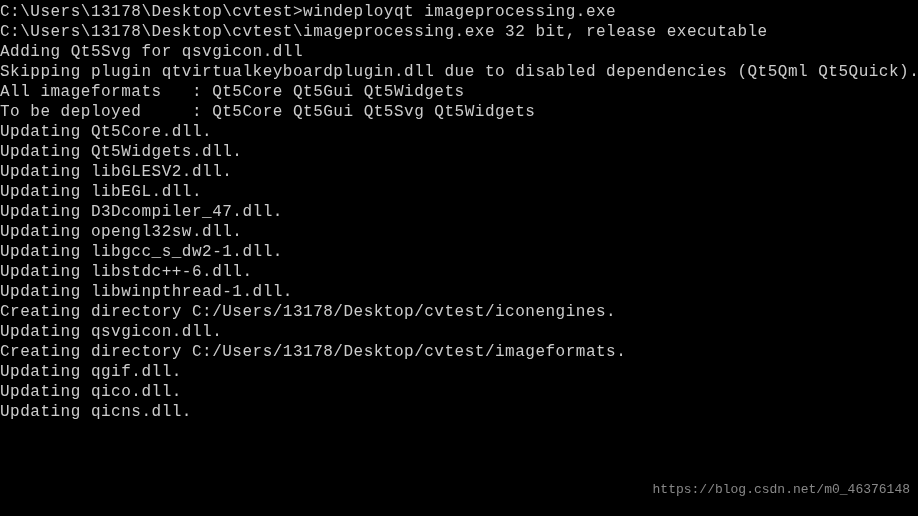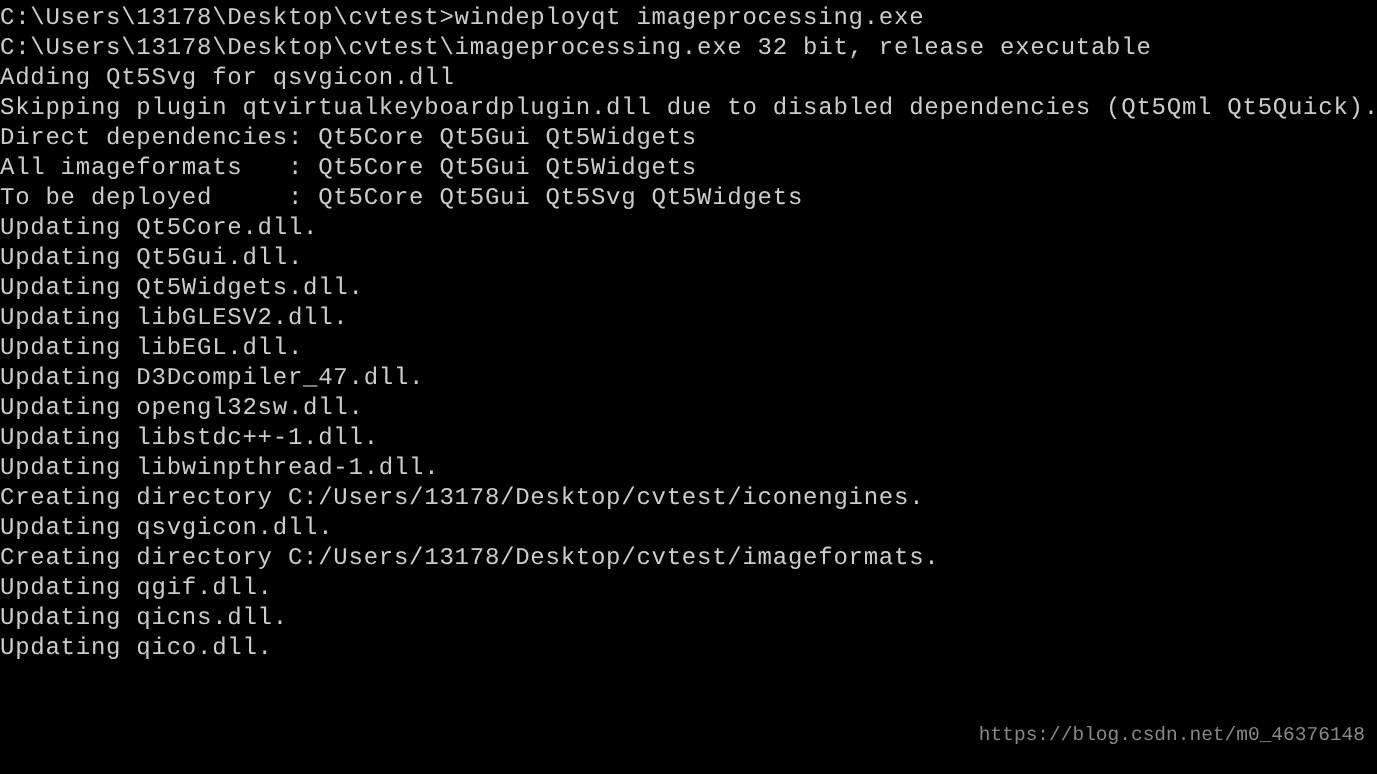--- a/index.html
+++ b/index.html
@@ -35,33 +35,32 @@
     }
   </style>
 </head>
 <body>
 
 <div>
   <div class="terminal-line">C:\Users\13178\Desktop\cvtest&gt;windeployqt imageprocessing.exe</div>
   <div class="terminal-line">C:\Users\13178\Desktop\cvtest\imageprocessing.exe 32 bit, release executable</div>
   <div class="terminal-line">Adding Qt5Svg for qsvgicon.dll</div>
   <div class="terminal-line">Skipping plugin qtvirtualkeyboardplugin.dll due to disabled dependencies (Qt5Qml Qt5Quick).</div>
-  <div class="terminal-line">Direct dependencies: Qt5Core Qt5Gui Qt5Widgets</div>
   <div class="terminal-line">All imageformats   : Qt5Core Qt5Gui Qt5Widgets</div>
   <div class="terminal-line">To be deployed     : Qt5Core Qt5Gui Qt5Svg Qt5Widgets</div>
   <div class="terminal-line">Updating Qt5Core.dll.</div>
-  <div class="terminal-line">Updating Qt5Gui.dll.</div>
   <div class="terminal-line">Updating Qt5Widgets.dll.</div>
   <div class="terminal-line">Updating libGLESV2.dll.</div>
   <div class="terminal-line">Updating libEGL.dll.</div>
   <div class="terminal-line">Updating D3Dcompiler_47.dll.</div>
   <div class="terminal-line">Updating opengl32sw.dll.</div>
-  <div class="terminal-line">Updating libstdc++-1.dll.</div>
+  <div class="terminal-line">Updating libgcc_s_dw2-1.dll.</div>
+  <div class="terminal-line">Updating libstdc++-6.dll.</div>
   <div class="terminal-line">Updating libwinpthread-1.dll.</div>
   <div class="terminal-line">Creating directory C:/Users/13178/Desktop/cvtest/iconengines.</div>
   <div class="terminal-line">Updating qsvgicon.dll.</div>
   <div class="terminal-line">Creating directory C:/Users/13178/Desktop/cvtest/imageformats.</div>
   <div class="terminal-line">Updating qgif.dll.</div>
+  <div class="terminal-line">Updating qico.dll.</div>
   <div class="terminal-line">Updating qicns.dll.</div>
-  <div class="terminal-line">Updating qico.dll.</div>
 </div>
 
 <div class="watermark">https://blog.csdn.net/m0_46376148</div>
 
 </body></html>

